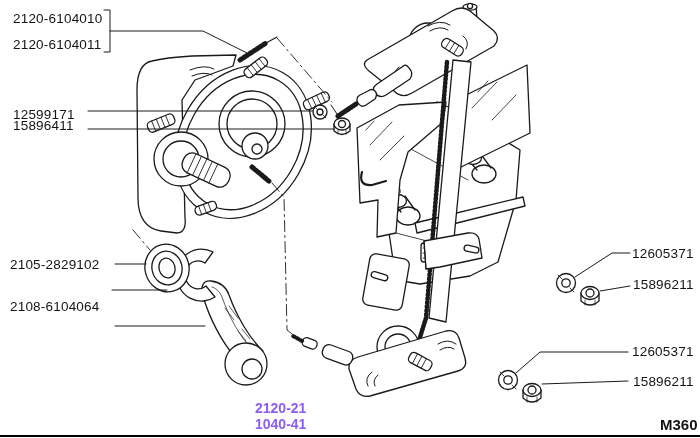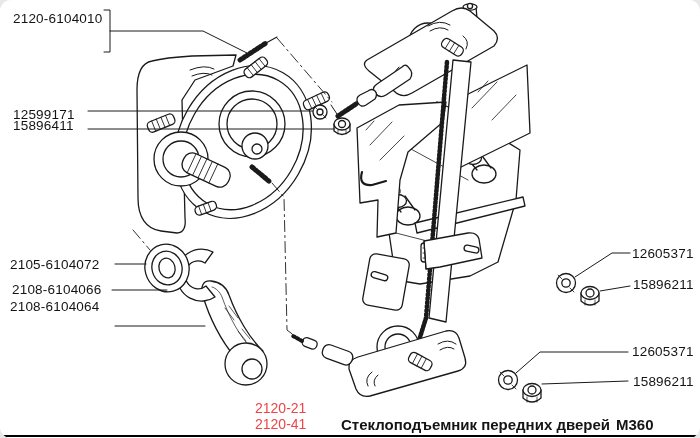--- a/index.html
+++ b/index.html
@@ -1,26 +1,26 @@
 <!DOCTYPE html>
 <html><head>
 <meta charset="utf-8">
 <style>
   html,body{margin:0;padding:0;background:#e8e8e8;}
   #stage{
     position:relative;width:700px;height:438px;background:#ffffff;
     font-family:"Liberation Sans","DejaVu Sans",sans-serif;
-    overflow:hidden;color:#111;border-radius:11px;
+    overflow:hidden;color:#111;
   }
   .part-label{
     position:absolute;font-size:13.5px;font-weight:400;color:#141414;
     white-space:nowrap;letter-spacing:.2px;
   }
   .footer-code{
-    position:absolute;font-size:14px;font-weight:400;color:#ef4444;white-space:nowrap;
+    position:absolute;font-size:14px;font-weight:700;color:#8b5cf6;white-space:nowrap;
   }
   .footer-title{
     position:absolute;font-size:15px;font-weight:700;color:#141414;white-space:nowrap;
   }
   .footer-sheet{
     position:absolute;font-size:15px;font-weight:700;color:#141414;white-space:nowrap;
   }
   #bottom-rule{
     position:absolute;left:0;right:0;bottom:1px;height:2px;background:#000;
   }
@@ -223,29 +223,28 @@
         <path d="M115,326 H205"></path>
         <path d="M575,277 L612,253 H630"></path>
         <path d="M600,291 L630,286"></path>
         <path d="M516,373 L540,352 H628"></path>
         <path d="M542,384 L628,381"></path>
       </g>
     </g>
   </svg>
 
   <div class="part-label" style="left:13px;top:11px">2120-6104010</div>
+  <div class="part-label" style="left:13px;top:37px">2120-6104011</div>
   <div class="part-label" style="left:13px;top:107px">12599171</div>
   <div class="part-label" style="left:13px;top:118px">15896411</div>
-  <div class="part-label" style="left:10px;top:257px">2105-6104072</div>
-  <div class="part-label" style="left:12px;top:282px">2108-6104066</div>
+  <div class="part-label" style="left:10px;top:257px">2105-2829102</div>
   <div class="part-label" style="left:10px;top:299px">2108-6104064</div>
   <div class="part-label" style="left:632px;top:246px">12605371</div>
   <div class="part-label" style="left:633px;top:277px">15896211</div>
   <div class="part-label" style="left:632px;top:344px">12605371</div>
   <div class="part-label" style="left:633px;top:374px">15896211</div>
 
   <div class="footer-code" style="left:255px;top:400px">2120-21</div>
-  <div class="footer-code" style="left:255px;top:416px">2120-41</div>
-  <div class="footer-title" style="left:341px;top:416px">Стеклоподъемник передних дверей</div>
-  <div class="footer-sheet" style="left:616px;top:416px">М360</div>
+  <div class="footer-code" style="left:255px;top:416px">1040-41</div>
+  <div class="footer-sheet" style="left:660px;top:416px">М360</div>
 
   <div id="bottom-rule"></div>
 </div>
 
 </body></html>

